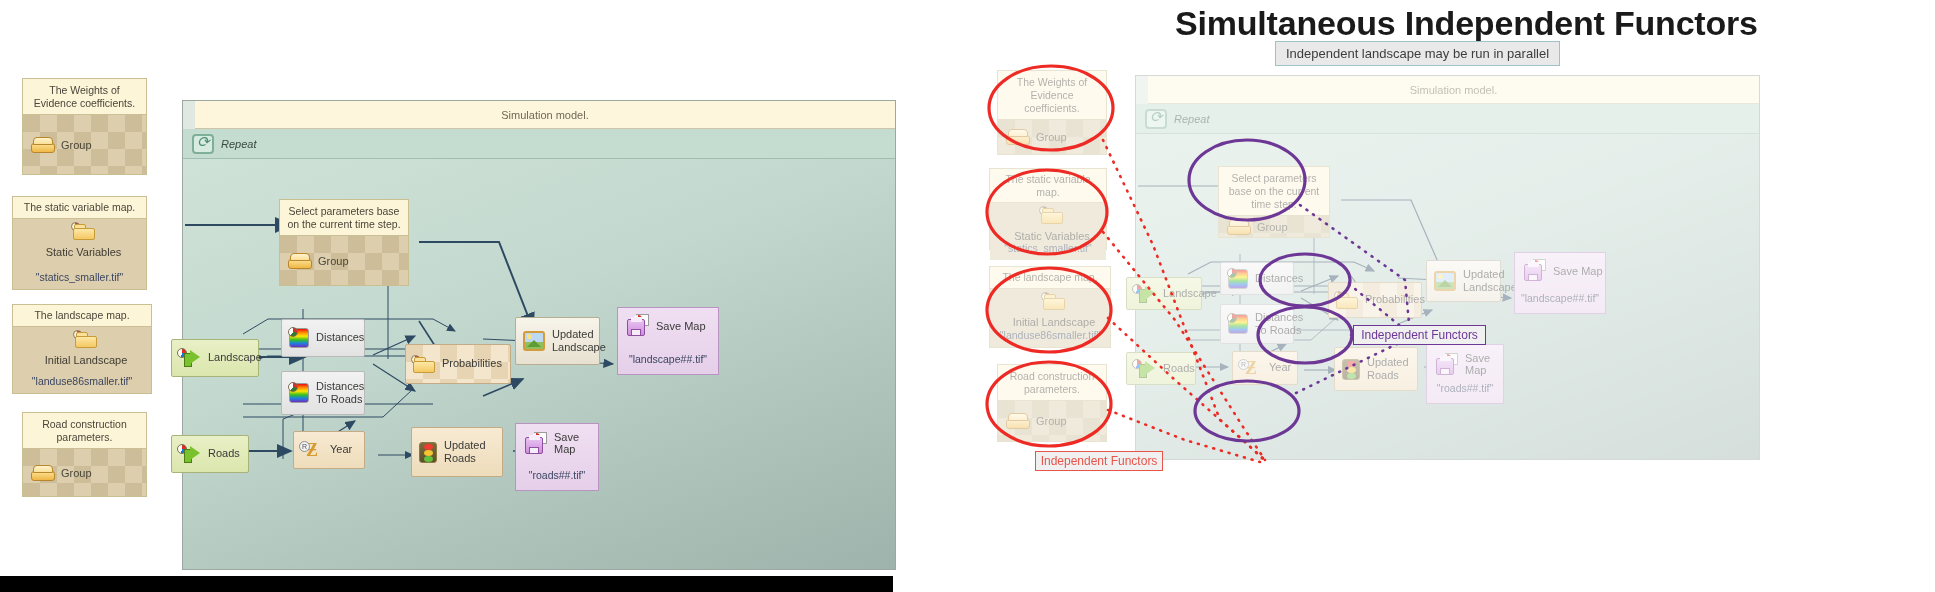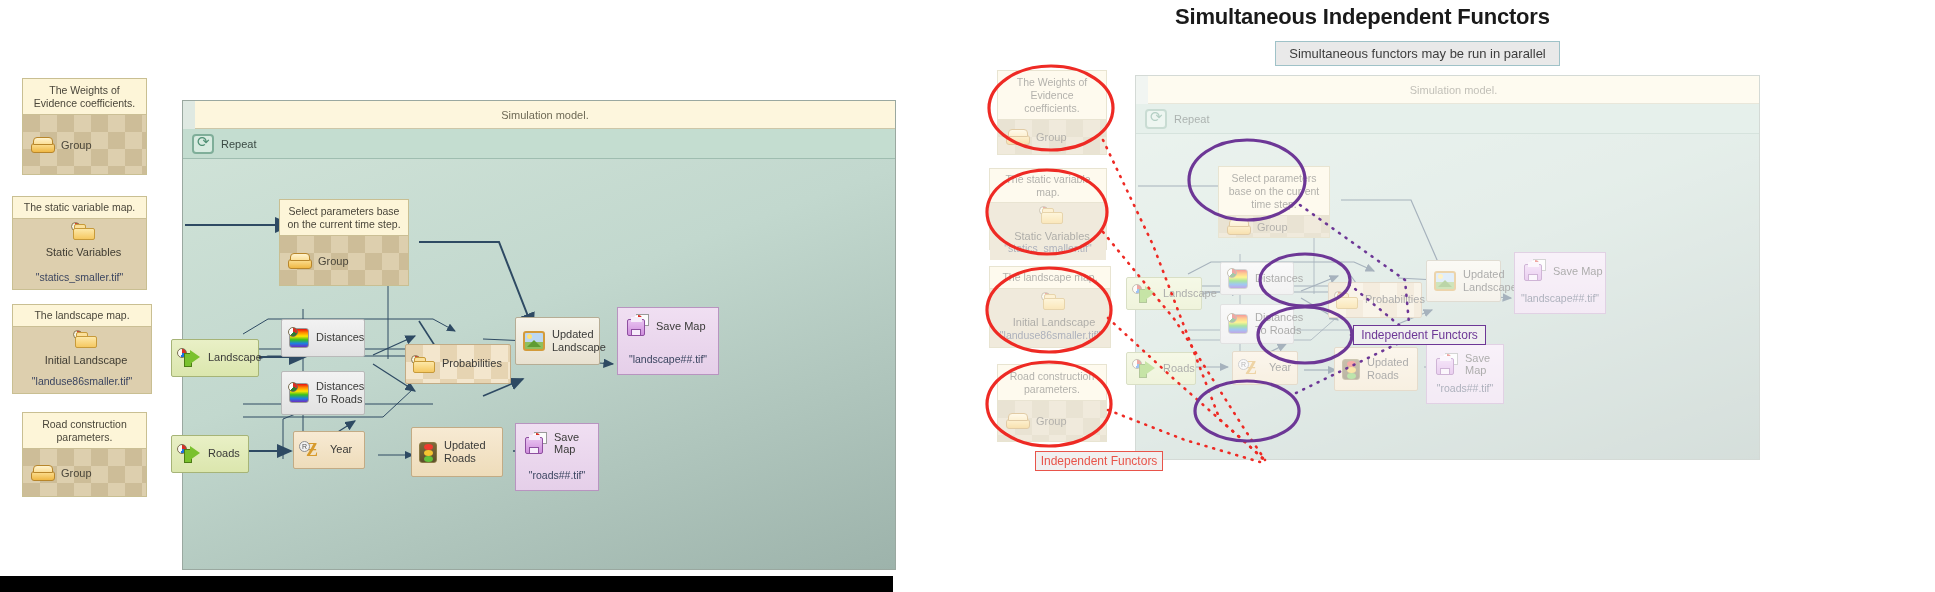--- a/index.html
+++ b/index.html
@@ -23,21 +23,21 @@
   .model-frame .title-band {
     position:absolute; left:12px; top:0; right:0; height:28px;
     background:#fdf6dd; border-bottom:1px solid #cdc7a8;
     font-size:11px; color:#6e6a56;
     display:flex; align-items:center; justify-content:center;
   }
   .model-frame .repeat-band {
     position:absolute; left:0; top:28px; right:0; height:30px;
     background:#c4ddd0; border-bottom:1px solid #9fbdb0;
     display:flex; align-items:center; gap:7px; padding-left:9px;
-    font-size:11px; color:#3b4a44;
+    font-size:11px; color:#3b4a44;font-style:italic;
   }
   .model-frame .canvas {
     position:absolute; left:0; top:58px; right:0; bottom:0;
     background:linear-gradient(160deg,#cfe2d7 0%,#c2d8ce 40%,#9db3ab 100%);
   }
 
   
   .node { position:absolute; font-size:11px; color:#3a3a38; }
 
   .note-node {
@@ -174,21 +174,21 @@
   .ico-save .s-pg { position:absolute; right:0; top:-1px; width:13px; height:12px; background:#fcfcfc; border:1px solid #9a9a9a; }
   .ico-save .s-pie { position:absolute; right:7px; top:0px; width:8px; height:8px; border-radius:50%;
     background:conic-gradient(#d93025 0 35%, #2e7d32 0 70%, #ffffff 0 100%); }
 
   
   svg.edges { position:absolute; left:0; top:0; overflow:visible; pointer-events:none; }
 
   
   .head-title {
     position:absolute; font-weight:bold; color:#1a1a1a;
-    font-size:22px; letter-spacing:-0.2px; white-space:nowrap;
+    font-size:34px; letter-spacing:-0.2px; white-space:nowrap;
   }
   .callout-box {
     position:absolute; background:#e9e9e9; border:1px solid #9fc2c8;
     font-size:13px; color:#3d3d3d; display:flex; align-items:center; justify-content:center;
   }
   .tag-red {
     position:absolute; background:#f0f0f0; border:1px solid #e8544a;
     color:#e8544a; font-size:12px; display:flex; align-items:center; justify-content:center;
     padding:0 6px; white-space:nowrap;
   }
@@ -407,21 +407,21 @@
 
     </div>
   </div>
 
   <div class="blackbar" style="left:0; top:576px; width:893px; height:16px;"></div>
 </div>
 
 <div class="panel" style="left:975px; top:0; width:960px; height:592px;">
 
   <div class="head-title" style="left:200px; top:4px;">Simultaneous Independent Functors</div>
-  <div class="callout-box" style="left:300px; top:41px; width:285px; height:25px;">Simultaneous functors may be run in parallel</div>
+  <div class="callout-box" style="left:300px; top:41px; width:285px; height:25px;">Independent landscape may be run in parallel</div>
 
   <div class="node note-node faded" style="left:22px; top:70px; width:110px; height:85px;">
     <div class="note-text">The Weights of Evidence coefficients.</div>
     <div class="group-strip">
       <span class="ico ico-group">
           <span class="g-b"></span>
           <span class="g-t"></span>
         </span>
       <span class="glabel">Group</span>
     </div>

